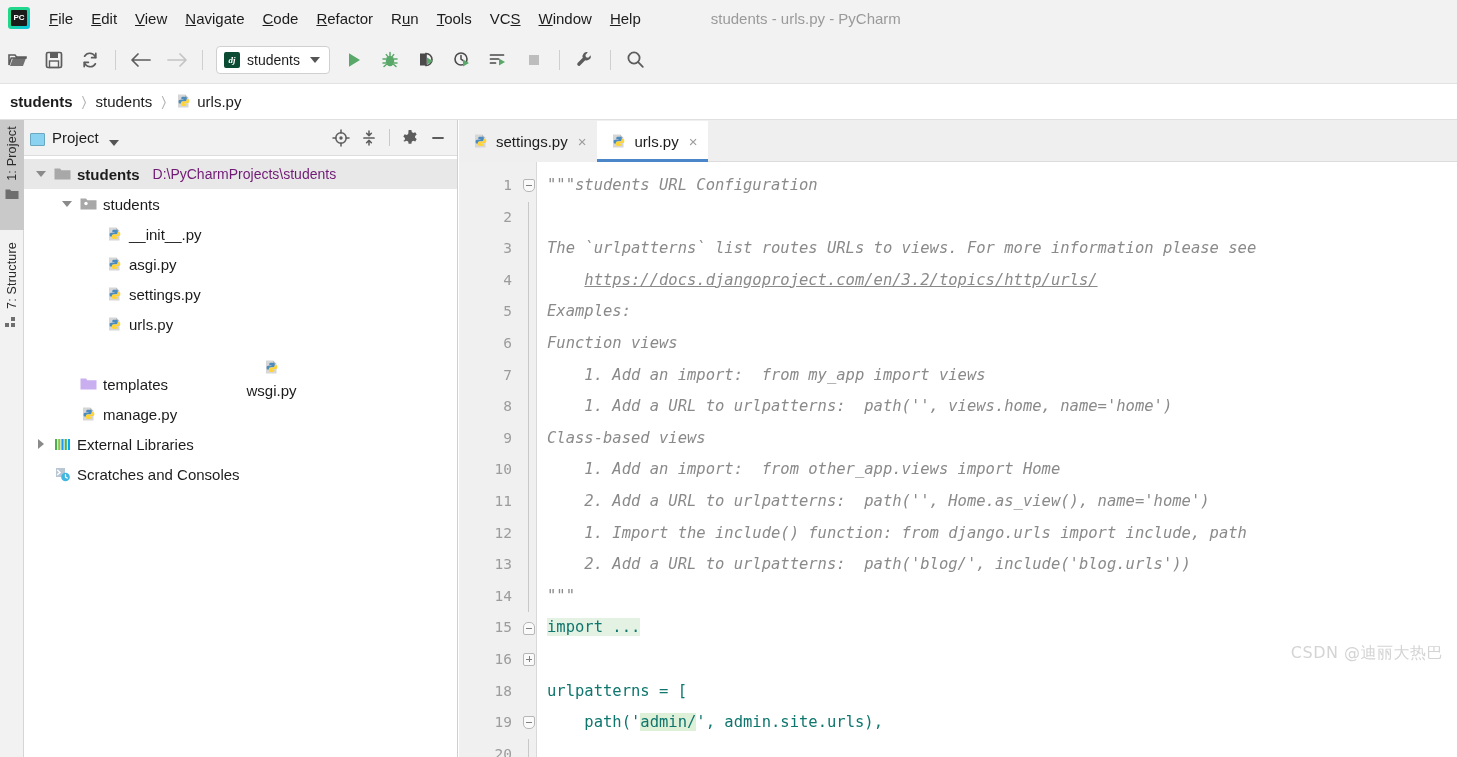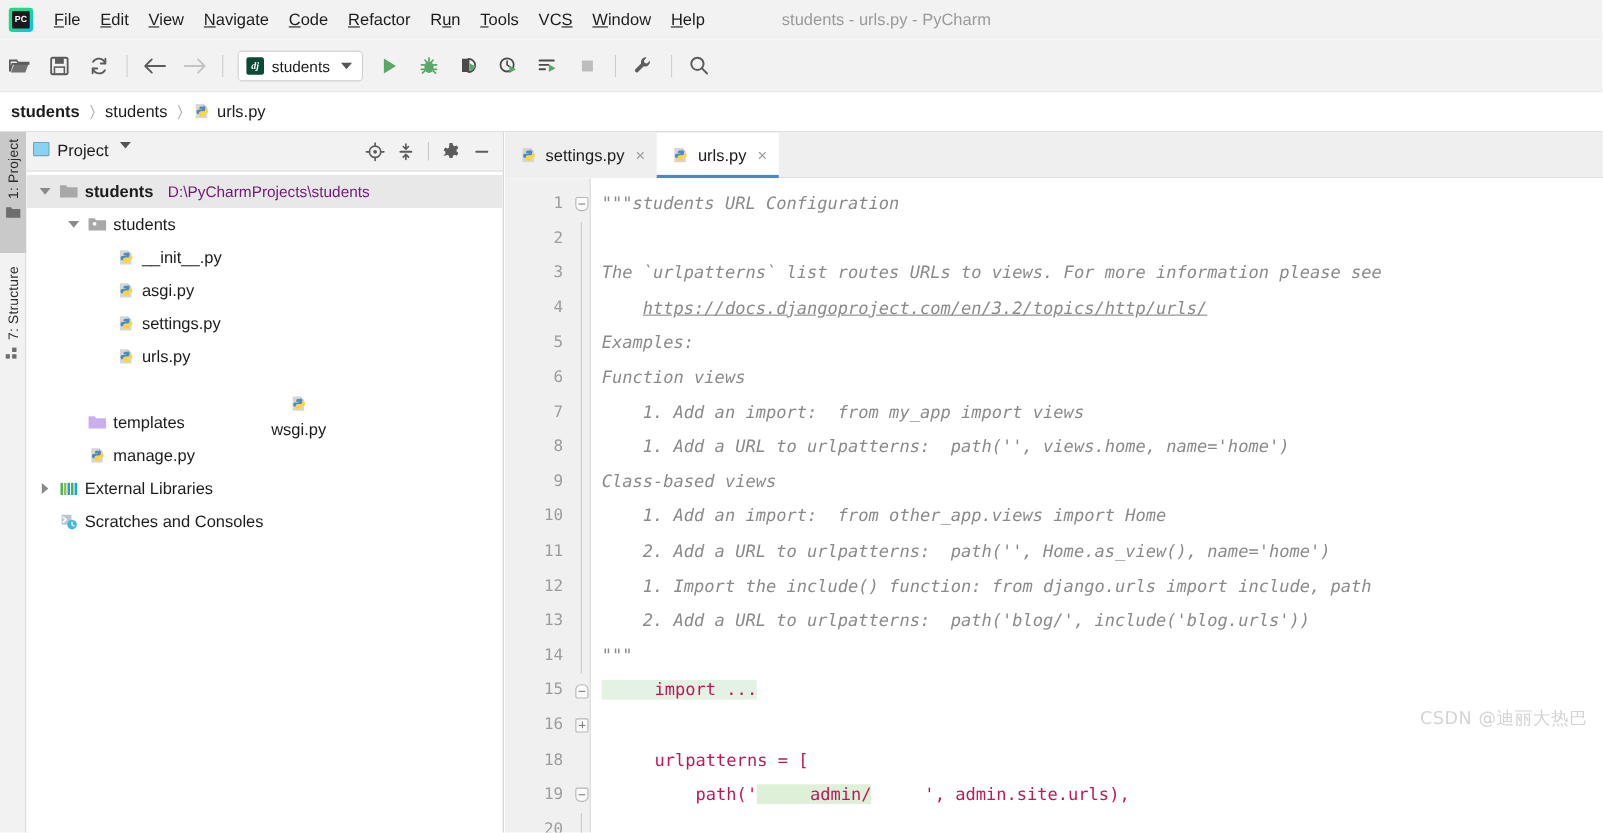--- a/index.html
+++ b/index.html
@@ -100,21 +100,21 @@
   
   .project-panel {
     position: absolute; left: 24px; top: 120px; width: 434px; height: 637px;
     background: #fff; border-right: 1px solid #cfcfcf;
     display: flex; flex-direction: column;
   }
   .pp-header {
     height: 36px; background: #f2f2f2; border-bottom: 1px solid #dcdcdc;
     display: flex; align-items: center; padding: 0 6px; flex: 0 0 auto;
   }
-  .pp-title-wrap { display: flex; align-items: flex-start; gap: 7px; }
+  .pp-title-wrap { display: flex; align-items: flex-end; gap: 7px; }
   .pp-proj-icon {
     width: 15px; height: 13px; background: #8bd2f0; border: 1px solid #6aa8c2; border-radius: 1px;
   }
   .pp-title { font-size: 15px; color: #1c1c1c; }
   .pp-actions { margin-left: auto; display: flex; align-items: center; gap: 2px; }
   .pp-ibtn {
     width: 26px; height: 26px; display: flex; align-items: center; justify-content: center;
     cursor: default;
   }
   .pp-vsep { width: 1px; height: 17px; background: #c9c9c9; margin: 0 5px; }
@@ -194,21 +194,21 @@
     position: absolute; left: 7px; width: 1px; background: #c8c8c8;
   }
   .code {
     flex: 1 1 auto; padding-top: 8px; padding-left: 10px; position: relative;
     font-family: "DejaVu Sans Mono", monospace; font-size: 15.5px;
     overflow: hidden; white-space: nowrap;
   }
   .cline { height: 31.6px; line-height: 31.6px; white-space: pre; }
   .doc { color: #8a8a8a; font-style: italic; }
   .lnk { color: #8a8a8a; font-style: italic; text-decoration: underline; }
-  .src { color: #be185d; padding-left: 48px; }
+  .src { color: #0f766e; }
   .hl { background: #e3f2e3; }
   .str-g { background: #dff0d8; }
 
   .watermark {
     position: absolute; right: 14px; bottom: 12px;
     font-size: 16px; color: #d4d4d4; letter-spacing: 0.5px;
     font-family: "DejaVu Sans", sans-serif; pointer-events: none;
   }
 </style>
 </head>

